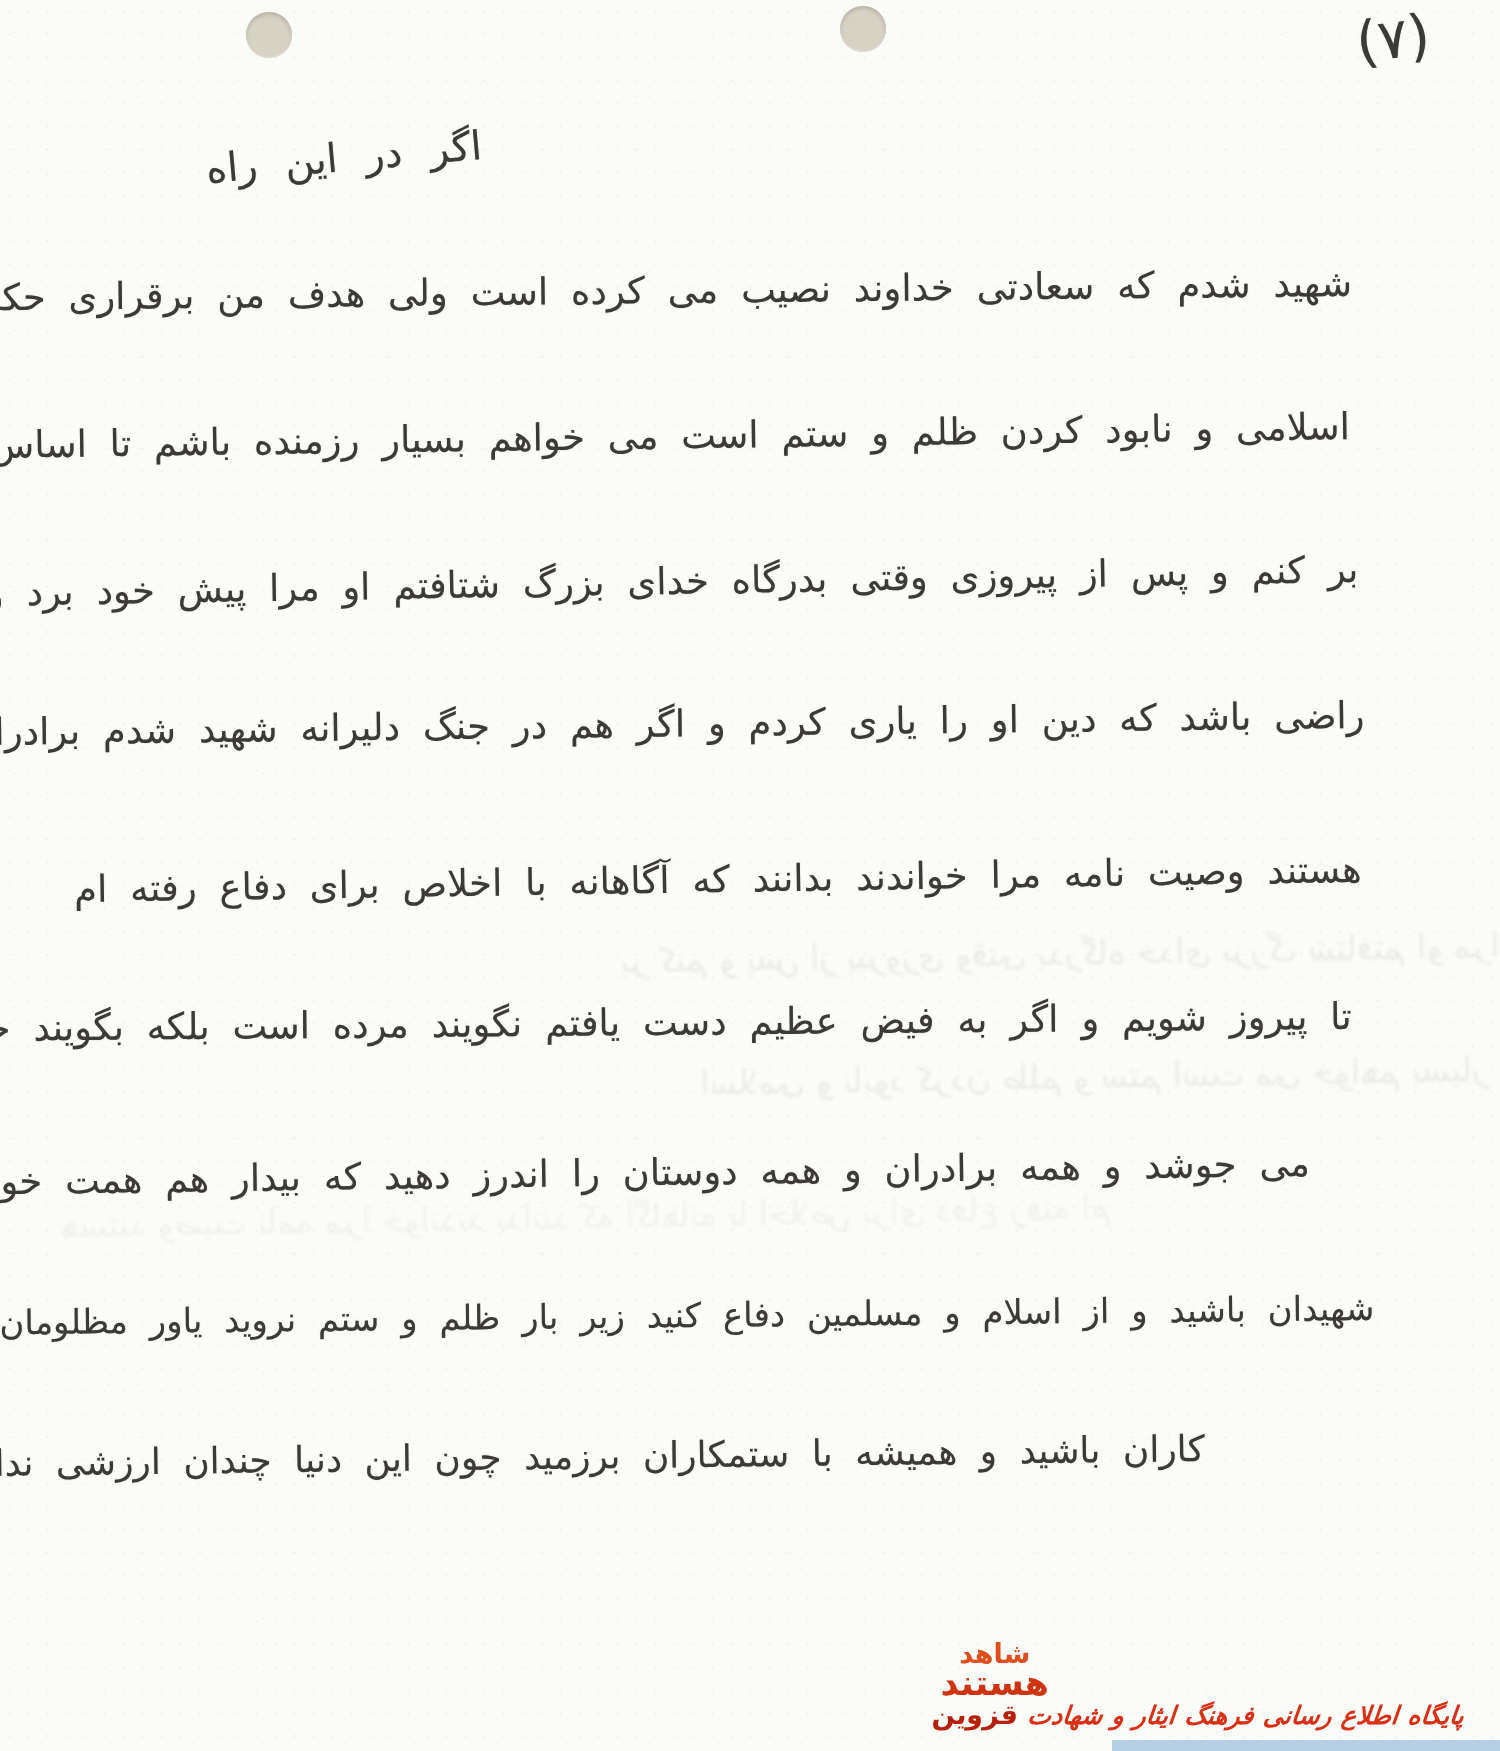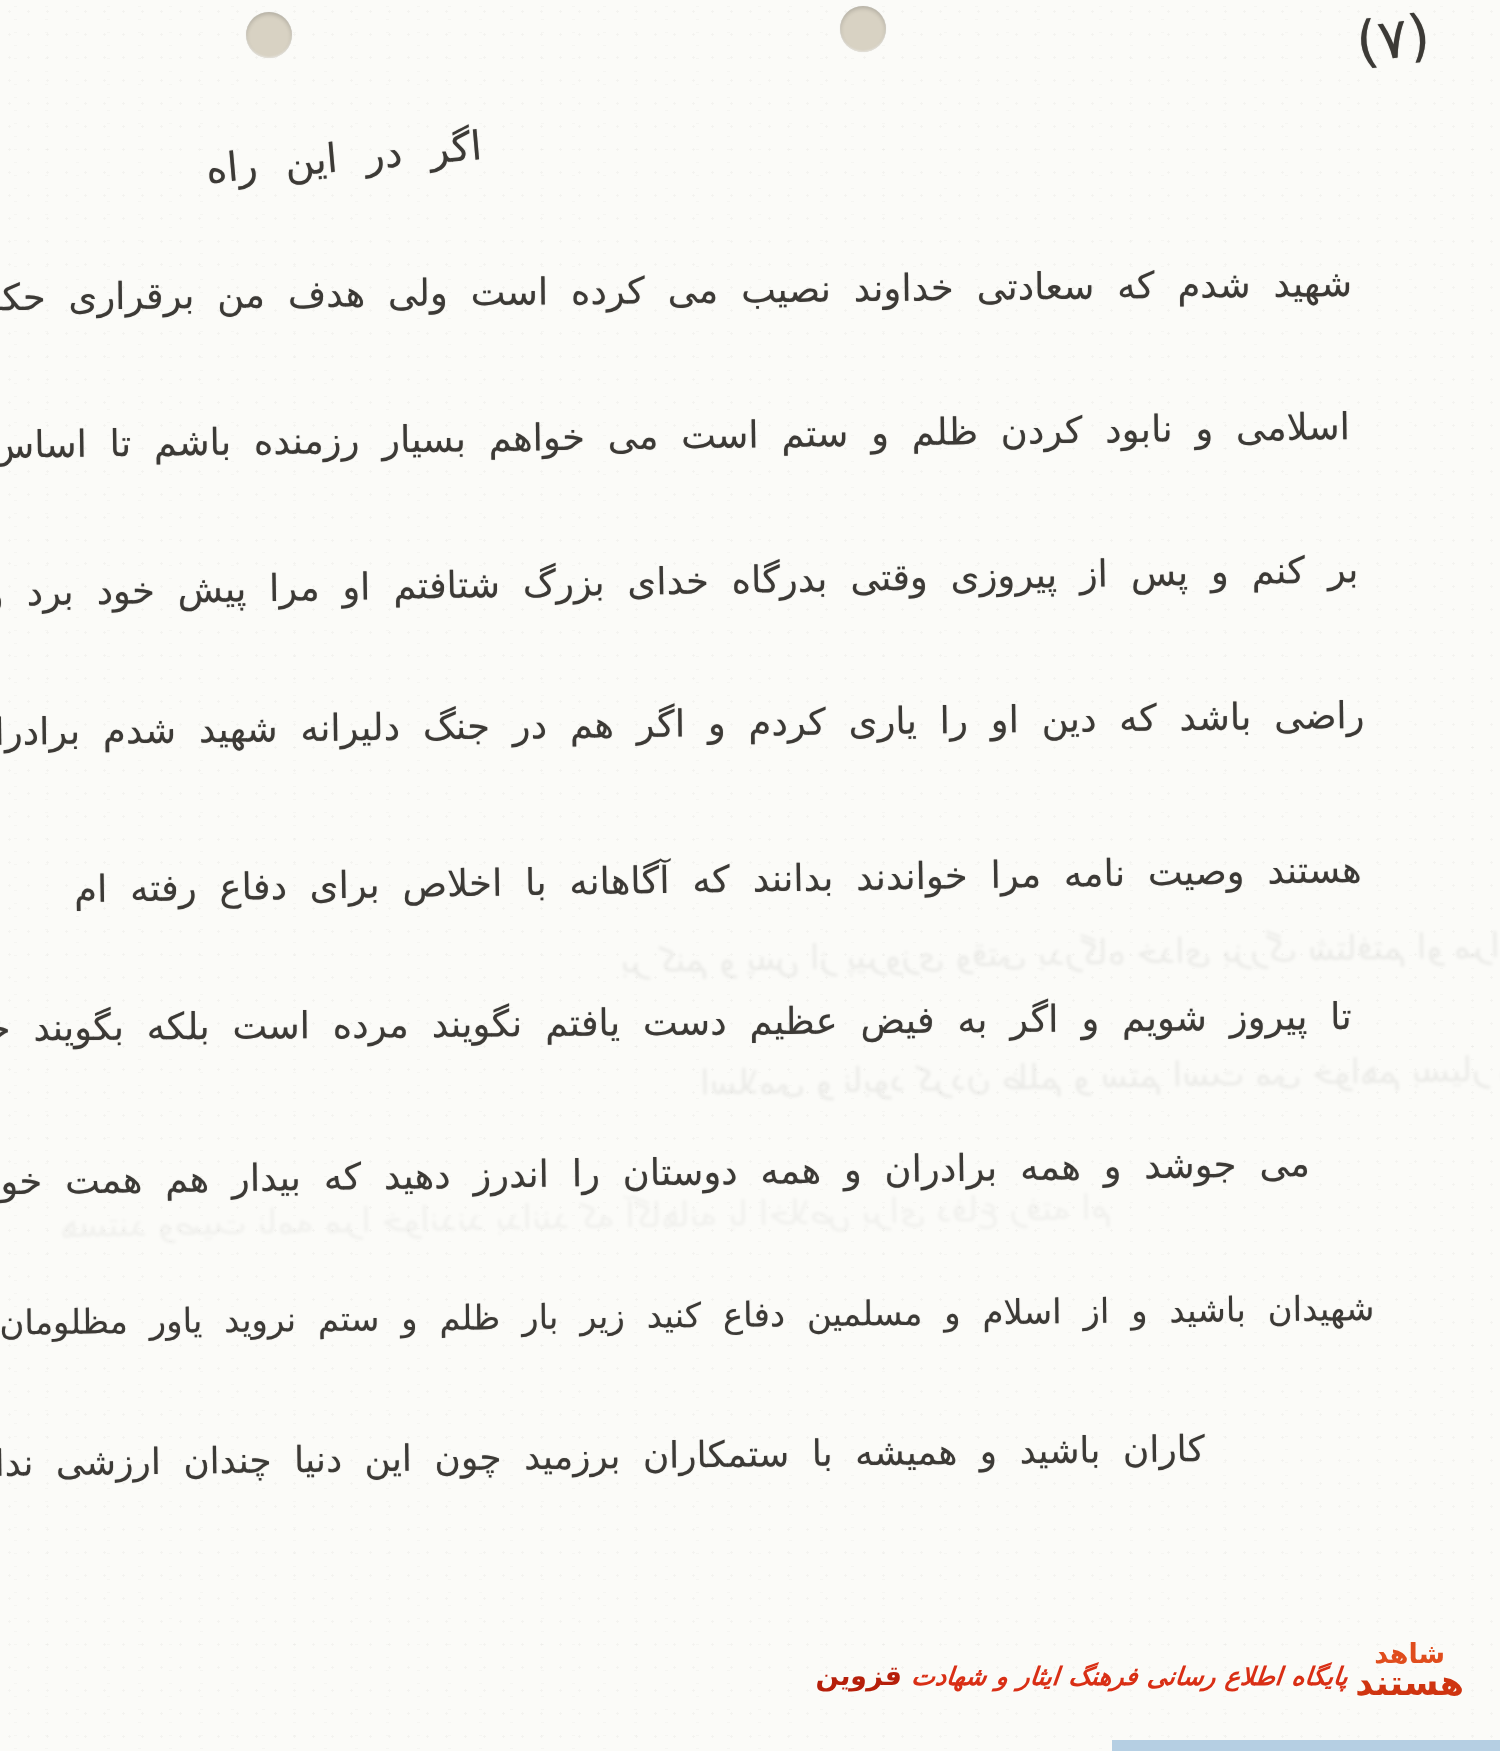--- a/index.html
+++ b/index.html
@@ -52,21 +52,21 @@
     position:absolute;direction:rtl;white-space:nowrap;
     color:#7d7d78;opacity:0.12;filter:blur(1.6px);
     font-size:34px;transform:scaleX(-1) rotate(1deg);
   }
   .b1{left:620px;top:930px;}
   .b2{left:700px;top:1052px;}
   .b3{left:60px;top:1196px;opacity:0.08;}
   
   .watermark{
     position:absolute;right:36px;top:1642px;
-    display:flex;flex-direction:row;align-items:flex-end;direction:rtl;
+    display:flex;flex-direction:column;align-items:flex-end;direction:rtl;
   }
   .wm-logo{
     display:flex;flex-direction:column;align-items:center;
     line-height:0.92;margin-left:8px;
   }
   .wm-logo .t1{font-size:27px;font-weight:bold;color:#e04d1d;letter-spacing:-1px;}
   .wm-logo .t2{font-size:35px;font-weight:bold;color:#cf3410;letter-spacing:-1px;}
   .wm-caption{
     font-size:25px;font-weight:bold;color:#d92f15;
     font-style:italic;transform:skewX(-6deg);

